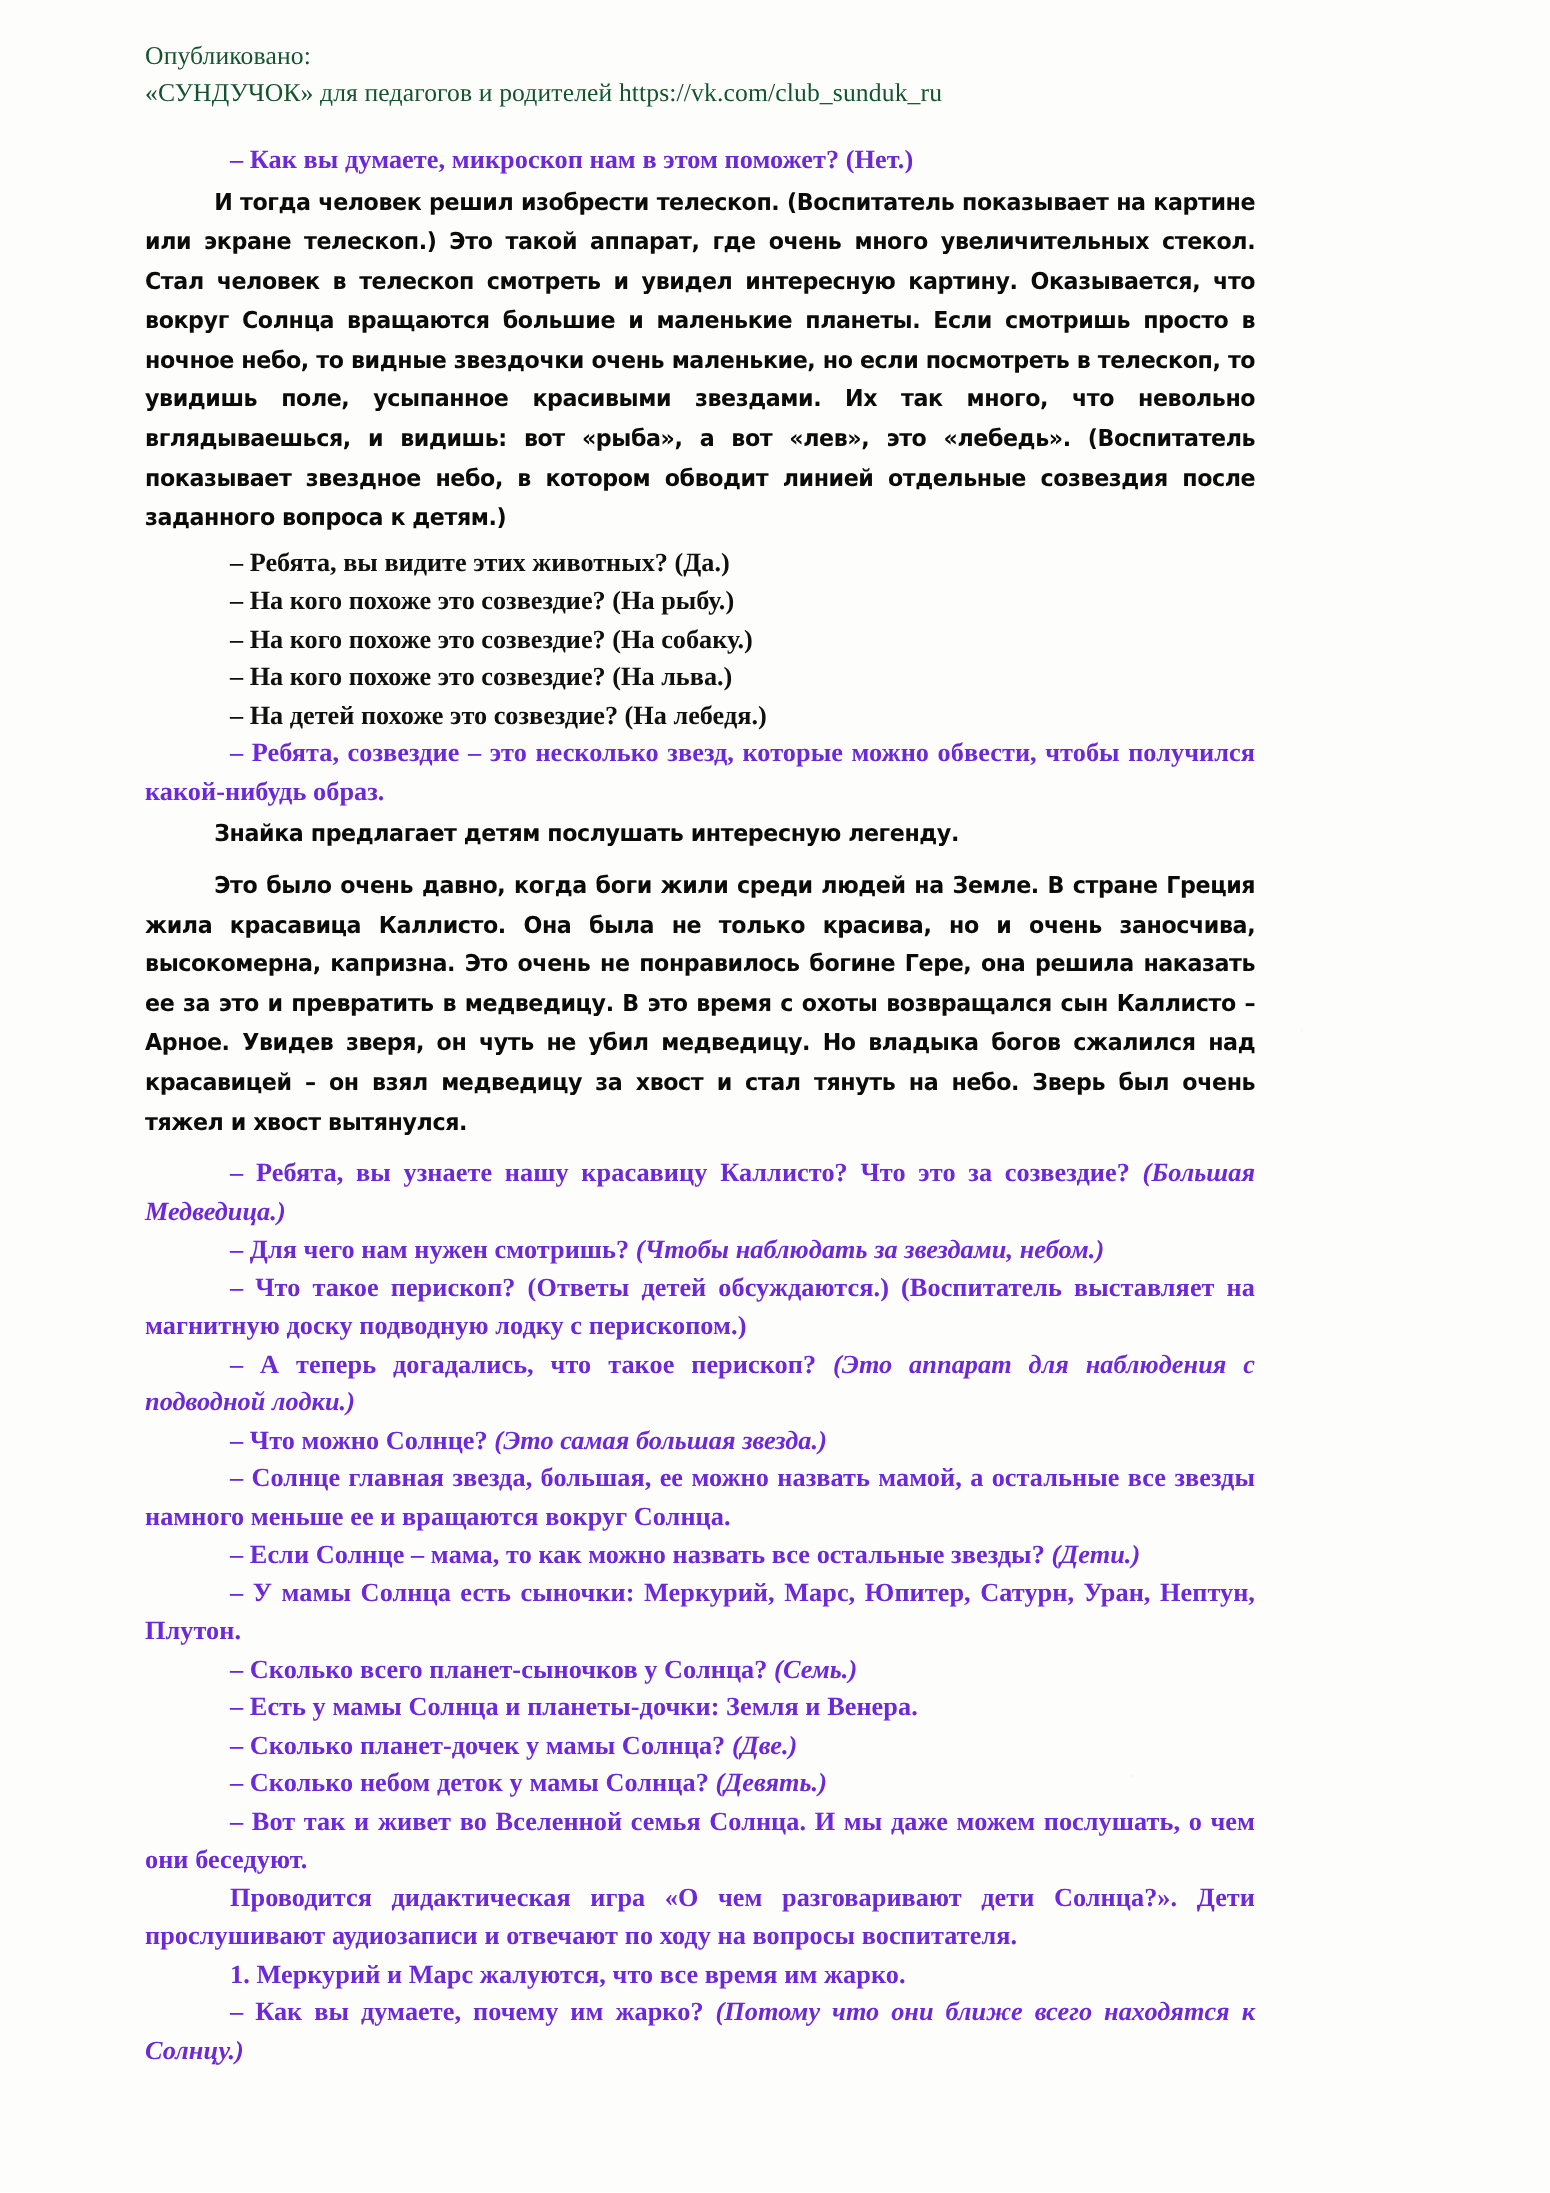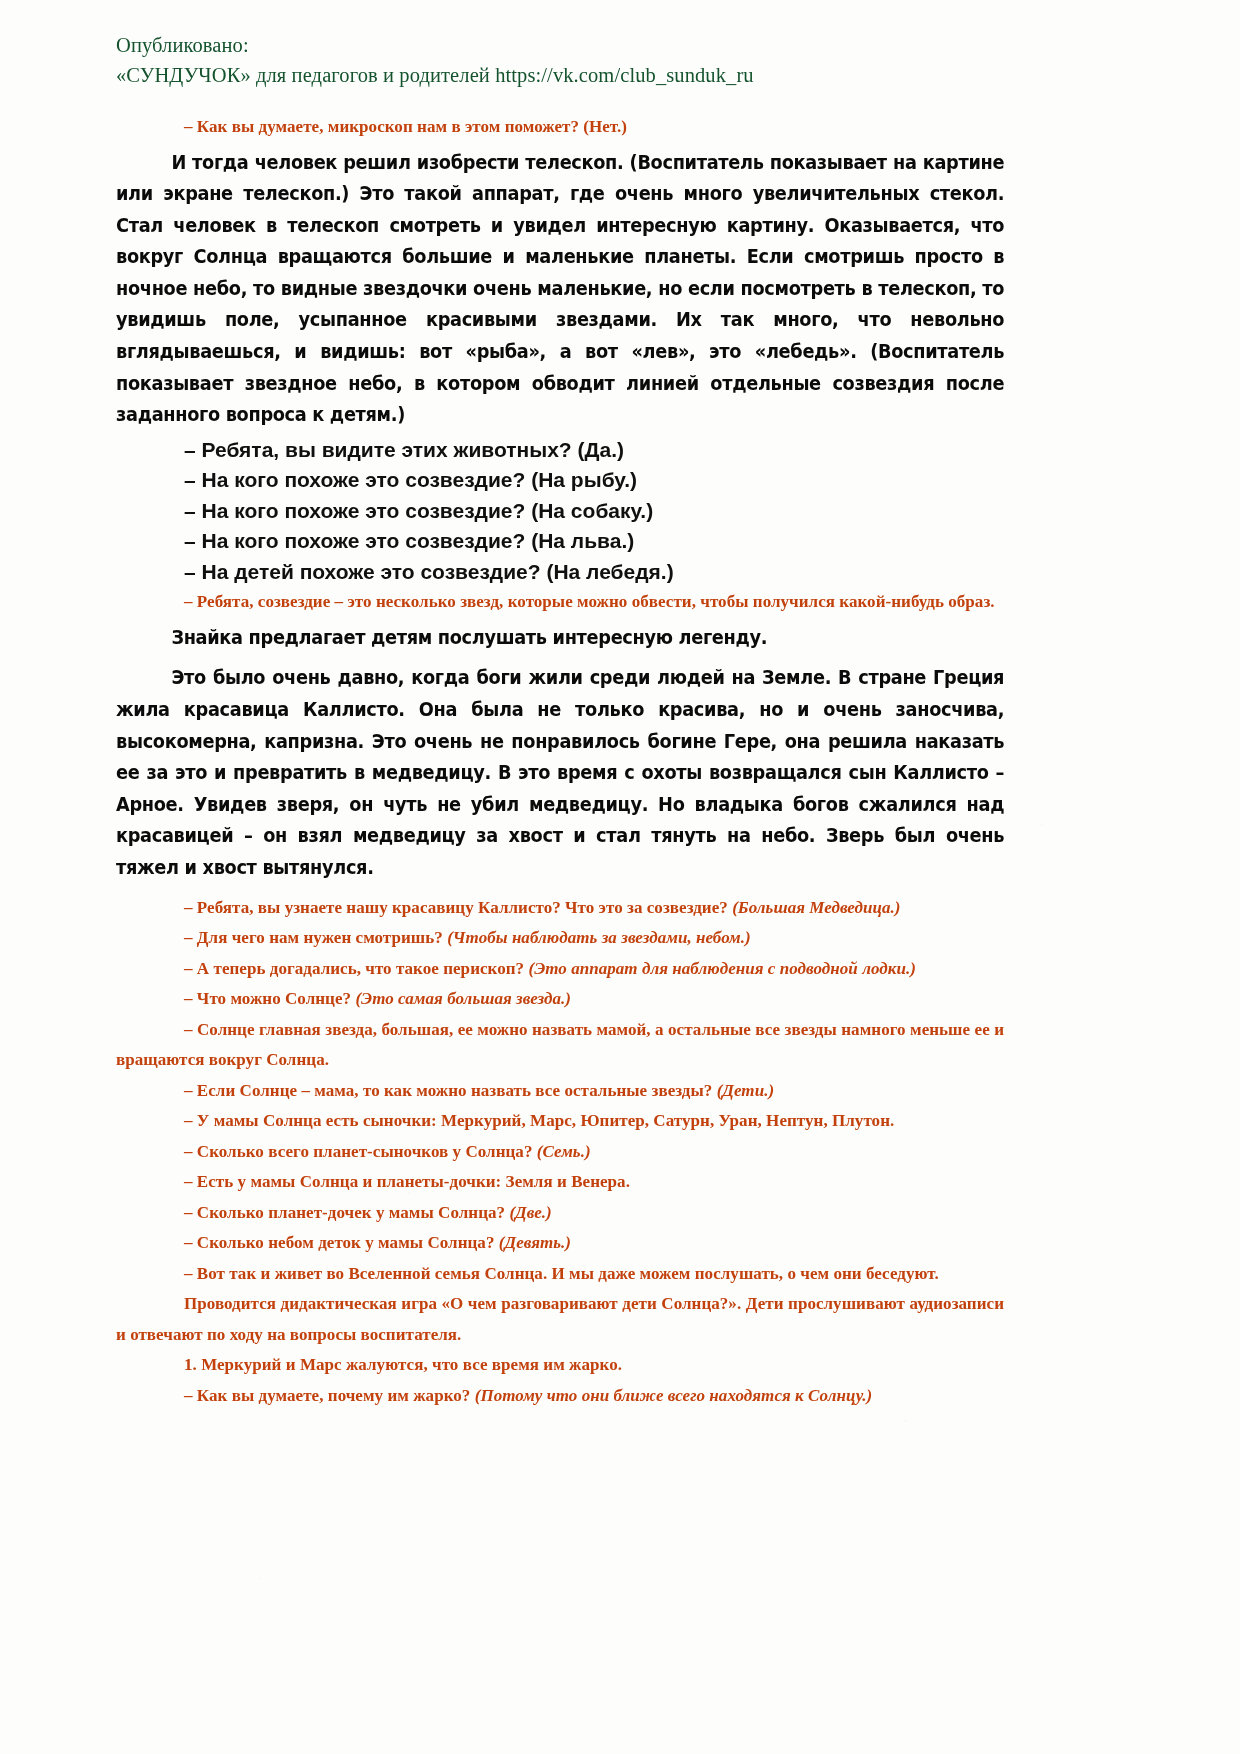--- a/index.html
+++ b/index.html
@@ -57,25 +57,25 @@
   
   .body-block {
     position: relative;
     left: 0;
     width: 888px;
   }
 
   
   .p-serif {
     font-family: "Liberation Serif", "DejaVu Serif", serif;
-    font-size: 17px;
+    font-size: 21px;
     line-height: 30.5px;
     text-align: justify;
     text-justify: inter-word;
-    color: #c2410c;
+    color: #6d28d9;
     margin: 0;
     letter-spacing: .05px;
     font-weight: 600;
   }
   .p-serif.indent { text-indent: 68px; }
 
   
   .p-heavy {
     font-family: "DejaVu Sans", "Liberation Sans", sans-serif;
     font-size: 18.6px;
@@ -95,21 +95,21 @@
   .ital {
     font-style: italic;
     font-weight: 600;
   }
 
   .gap-s { height: 4px; }
   .gap-m { height: 9px; }
 
   .dialogue-list { margin: 0; padding: 0; list-style: none; }
   .dialogue-list li {
-    font-family: Liberation Sans, sans-serif;
+    font-family: Liberation Serif, serif;
     font-size: 21px;
     line-height: 30.5px;
     font-weight: 600;
     color: #101010;
     text-indent: 68px;
     white-space: nowrap;
   }
 </style>
 </head>
 <body>
@@ -151,20 +151,21 @@
       <div class="gap-m"></div>
 
       <p class="p-heavy indent">Это было очень давно, когда боги жили среди людей на Земле. В стране Греция жила красавица Каллисто. Она была не только красива, но и очень заносчива, высокомерна, капризна. Это очень не понравилось богине Гере, она решила наказать ее за это и превратить в медведицу. В это время с охоты возвращался сын Каллисто – Арное. Увидев зверя, он чуть не убил медведицу. Но владыка богов сжалился над красавицей – он взял медведицу за хвост и стал тянуть на небо. Зверь был очень тяжел и хвост вытянулся.</p>
 
       <div class="gap-m"></div>
 
       <p class="p-serif indent"><span>– Ребята, вы узнаете нашу красавицу Каллисто? Что это за созвездие? </span><span class="ital">(Большая Медведица.)</span></p>
 
       <p class="p-serif indent"><span>– Для чего нам нужен смотришь? </span><span class="ital">(Чтобы наблюдать за звездами, небом.)</span></p>
 
+      <p class="p-serif indent">– Что такое перископ? (Ответы детей обсуждаются.) (Воспитатель выставляет на магнитную доску подводную лодку с перископом.)</p>
 
       <p class="p-serif indent"><span>– А теперь догадались, что такое перископ? </span><span class="ital">(Это аппарат для наблюдения с подводной лодки.)</span></p>
 
       <p class="p-serif indent"><span>– Что можно Солнце? </span><span class="ital">(Это самая большая звезда.)</span></p>
 
       <p class="p-serif indent">– Солнце главная звезда, большая, ее можно назвать мамой, а остальные все звезды намного меньше ее и вращаются вокруг Солнца.</p>
 
       <p class="p-serif indent"><span>– Если Солнце – мама, то как можно назвать все остальные звезды? </span><span class="ital">(Дети.)</span></p>
 
       <p class="p-serif indent">– У мамы Солнца есть сыночки: Меркурий, Марс, Юпитер, Сатурн, Уран, Нептун, Плутон.</p>

